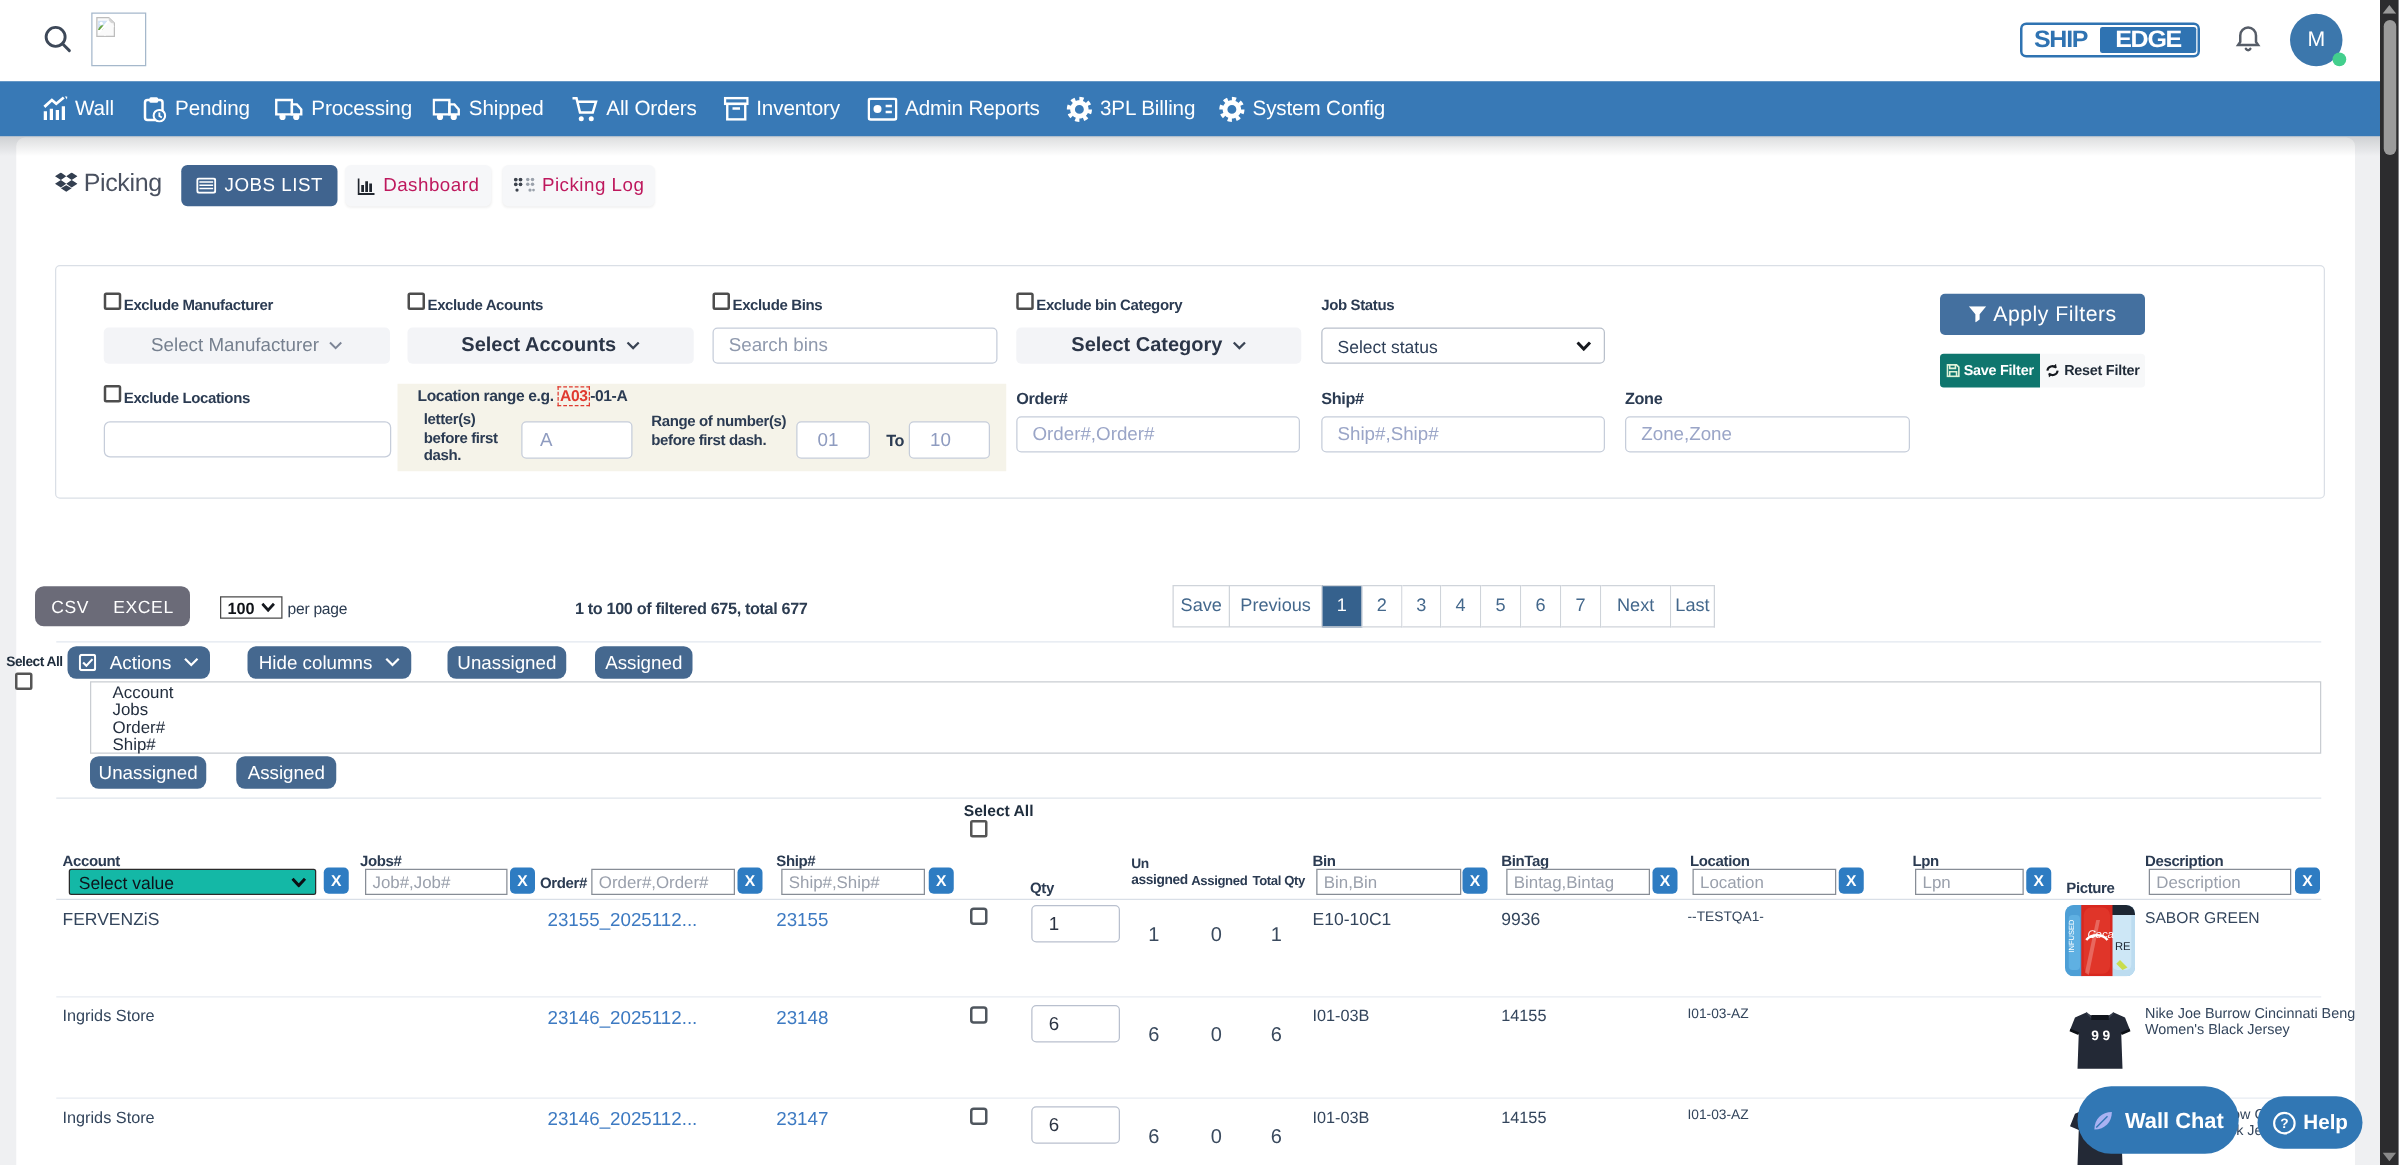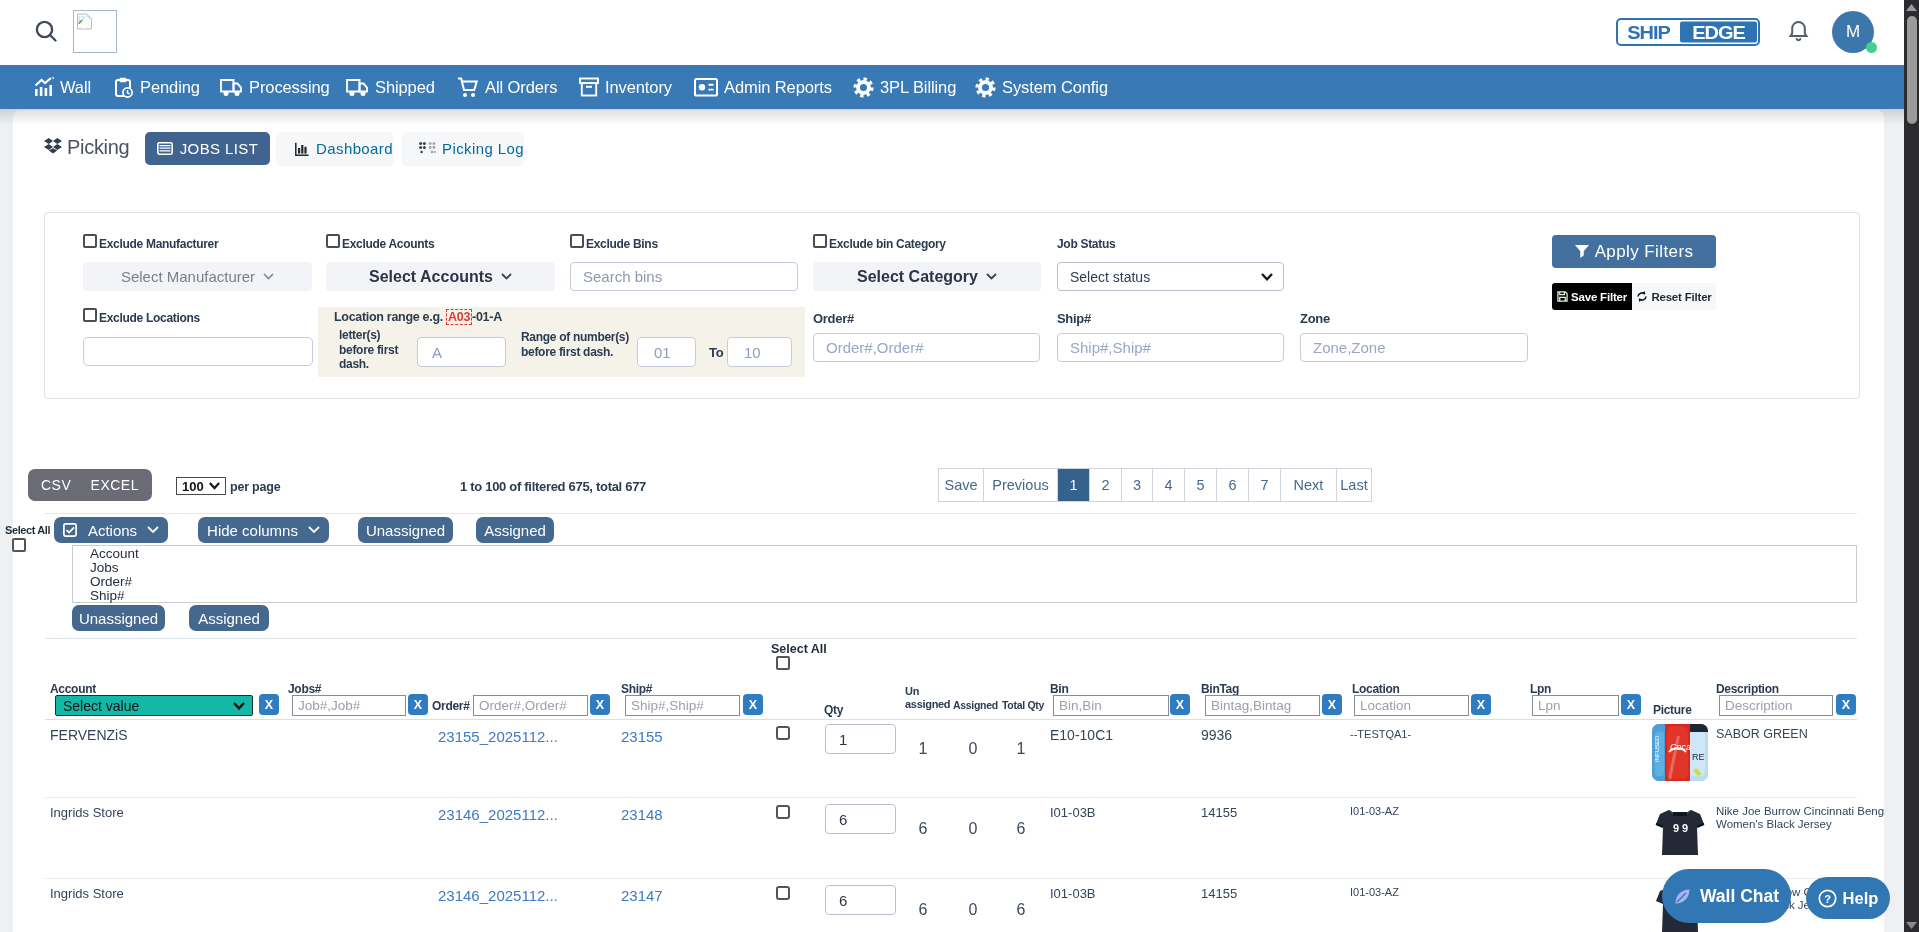--- a/index.html
+++ b/index.html
@@ -9,21 +9,21 @@
 #hdr{left:0;top:0;width:1904px;height:65px;background:#fff;}
 #nav{left:0;top:65px;width:1904px;height:44px;background:#3879b6;}
 .nitem{position:absolute;top:0;height:44px;display:flex;align-items:center;color:#fff;font-size:16.5px;letter-spacing:-0.1px;white-space:nowrap;}
 .nitem svg{margin-right:6px;}
 #card{left:13px;top:110px;width:1871px;height:822px;background:#fff;border-radius:7px 7px 0 0;}
 #navshadow{left:0;top:109px;width:1904px;height:16px;background:linear-gradient(to bottom,rgba(60,64,70,0.18),rgba(60,64,70,0));pointer-events:none;}
 
 .ptitle{color:#4a5160;font-size:20px;letter-spacing:-0.3px;}
 .tabbtn{position:absolute;display:flex;align-items:center;justify-content:center;border-radius:5px;font-size:15px;letter-spacing:.4px;white-space:nowrap;}
 .tabblue{background:#40648f;color:#fff;}
-.tablight{background:#f6f7f9;color:#0369a1;box-shadow:0 1px 2px rgba(0,0,0,0.06);justify-content:flex-end;}
+.tablight{background:#f6f7f9;color:#be185d;box-shadow:0 1px 2px rgba(0,0,0,0.06);}
 
 #fpanel{left:44px;top:212px;width:1816px;height:187px;border:1px solid #dadfe6;border-radius:4px;background:#fff;}
 .cb{position:absolute;width:14px;height:14px;border:2px solid #4d4d4d;border-radius:2px;background:#fff;}
 .flabel{position:absolute;font-size:12px;font-weight:700;color:#2b3b52;white-space:nowrap;letter-spacing:-0.3px;}
 .gsel{position:absolute;height:29px;background:#f3f4f7;border-radius:4px;display:flex;align-items:center;justify-content:center;color:#76808f;font-size:15px;}
 .gselb{color:#2b3547;font-weight:700;font-size:16px;}
 .finput{position:absolute;height:29px;background:#fff;border:1px solid #c6cdda;border-radius:4px;font-size:15px;color:#98a4c4;display:flex;align-items:center;padding-left:12px;white-space:nowrap;}
 .caret{margin-left:8px;}
 .pcell{border:1px solid #cfd4da;border-left:none;background:#fff;color:#44688c;font-size:14.5px;display:flex;align-items:center;justify-content:center;}
 .pcell:first-of-type{border-left:1px solid #cfd4da;}
@@ -205,21 +205,21 @@
 <div class="gsel gselb" style="left:813px;top:262px;width:228px;">Select Category<svg class="caret" width="11" height="7" viewBox="0 0 11 7">
         <path d="M1 1l4.5 4.5L10 1" fill="none" stroke="#3a4454" stroke-width="1.8"></path>
       </svg></div>
 <div class="finput" style="left:1057px;top:262px;width:227px;color:#2d3e57;font-size:14px;border-color:#b9c0cb;justify-content:space-between;padding-right:10px;">Select status<svg width="12" height="8" viewBox="0 0 12 8">
         <path d="M1 1l5 5.3L11 1" fill="none" stroke="#16191f" stroke-width="2.4"></path>
       </svg></div>
 <div class="tabbtn" style="left:1552px;top:235px;width:164px;height:33px;background:#44709f;color:#fff;font-size:17px;border-radius:4px;">
  <svg width="14" height="13" viewBox="0 0 14 13" style="margin-right:6px">
         <path d="M0 0h14L8.7 6.3v4.2L5.3 13V6.3z" fill="#fff"></path>
       </svg>Apply Filters</div>
-<div class="tabbtn" style="left:1552px;top:283px;width:80px;height:27px;background:#000000;color:#fff;font-size:11.5px;font-weight:700;letter-spacing:-0.2px;border-radius:3px 0 0 3px;">
+<div class="tabbtn" style="left:1552px;top:283px;width:80px;height:27px;background:#0f766e;color:#fff;font-size:11.5px;font-weight:700;letter-spacing:-0.2px;border-radius:3px 0 0 3px;">
  <svg width="11" height="11" viewBox="0 0 12 12" style="margin-right:3px" fill="none" stroke="#dff2d8" stroke-width="1.4">
         <path d="M1 1h8l2 2v8H1z"></path>
         <path d="M3 1v3h5V1M3 11V7h6v4"></path>
       </svg>Save Filter</div>
 <div class="tabbtn" style="left:1632px;top:283px;width:84px;height:27px;background:#f7f8f9;color:#1f2a37;font-size:11.5px;font-weight:700;letter-spacing:-0.2px;border-radius:0 3px 3px 0;">
  <svg width="12" height="11" viewBox="0 0 13 12" style="margin-right:3px">
         <path d="M2 6a4.5 4.5 0 017.6-2.6M11 6a4.5 4.5 0 01-7.6 2.6" fill="none" stroke="#16191f" stroke-width="1.8"></path>
         <path d="M9.6 0l.4 3.6L6.4 3zM3.4 12L3 8.4 6.6 9z" fill="#16191f"></path>
       </svg>Reset Filter</div>
 <div class="cb" style="left:83px;top:308px;"></div>
@@ -240,21 +240,21 @@
 <div class="flabel" style="left:1300px;top:311px;font-size:13px;">Zone</div>
 <div class="finput" style="left:1300px;top:333px;width:228px;color:#9aa5c7;">Zone,Zone</div>
 
 <div class="abs" style="left:28px;top:469px;width:124px;height:32px;background:#6b6b78;border-radius:7px;display:flex;align-items:center;justify-content:space-between;padding:0 13px;color:#fff;font-size:14px;letter-spacing:.5px;">
       <span>CSV</span>
       <span>EXCEL</span>
     </div>
 <div class="abs" style="left:176px;top:477px;width:50px;height:18px;border:1px solid #4a4a4a;background:#fff;display:flex;align-items:center;justify-content:space-between;padding:0 5px;font-size:13px;color:#101318;font-weight:600;">100 <svg width="11" height="8" viewBox="0 0 13 9">
         <path d="M1 1l5.5 6L12 1" fill="none" stroke="#16191f" stroke-width="2.6"></path>
       </svg></div>
-<div class="abs" style="left:230px;top:480px;font-size:12.5px;font-weight:700;letter-spacing:-0.2px;color:#2c3c51;">per page</div>
+<div class="abs" style="left:230px;top:480px;font-size:12.5px;font-weight:400;letter-spacing:-0.2px;color:#2c3c51;">per page</div>
 <div class="abs" style="left:460px;top:479px;font-size:13px;font-weight:600;letter-spacing:-0.3px;color:#2c3c51;">1 to 100 of filtered 675, total 677</div>
 <div class="abs pcell" style="left:938px;top:468px;width:46px;height:34px;border-left:1px solid #cfd4da;">Save</div>
     <div class="abs pcell" style="left:984px;top:468px;width:74px;height:34px;">Previous</div>
     <div class="abs pcell pact" style="left:1058px;top:468px;width:32px;height:34px;">1</div>
     <div class="abs pcell" style="left:1090px;top:468px;width:32px;height:34px;">2</div>
     <div class="abs pcell" style="left:1122px;top:468px;width:31px;height:34px;">3</div>
     <div class="abs pcell" style="left:1153px;top:468px;width:32px;height:34px;">4</div>
     <div class="abs pcell" style="left:1185px;top:468px;width:32px;height:34px;">5</div>
     <div class="abs pcell" style="left:1217px;top:468px;width:32px;height:34px;">6</div>
     <div class="abs pcell" style="left:1249px;top:468px;width:32px;height:34px;">7</div>

